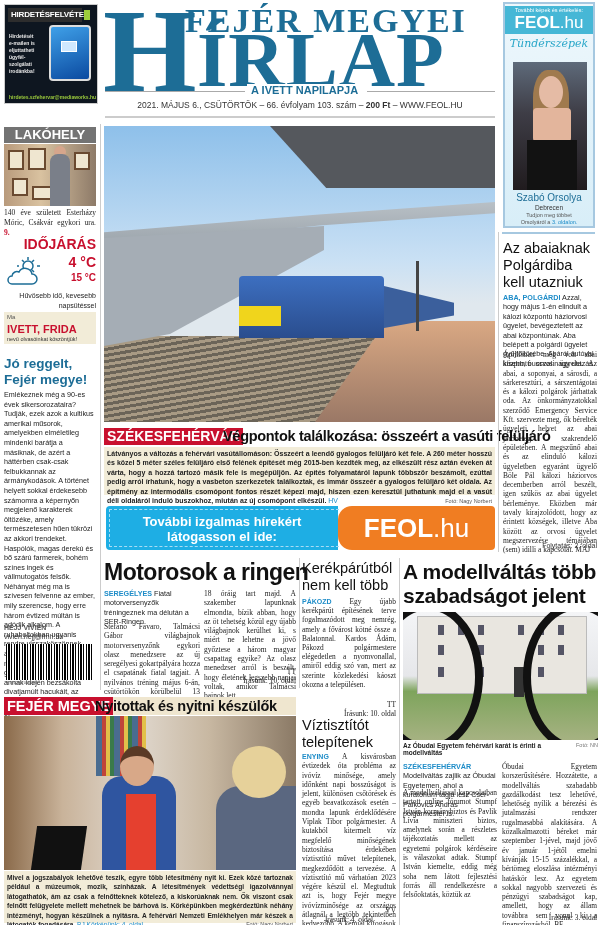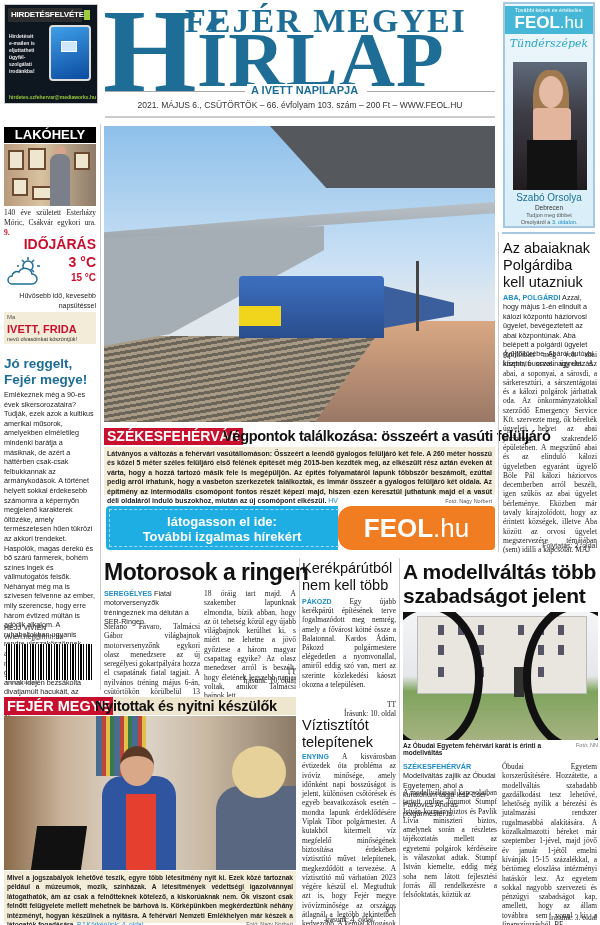--- a/index.html
+++ b/index.html
@@ -14,39 +14,39 @@
 #ad-left .env{position:absolute;left:56px;top:36px;width:16px;height:11px;background:#cfe8ff;border:1px solid #fff}
 #ad-left .email{position:absolute;left:4px;bottom:3px;font-size:5px;color:#9ccc3c;font-weight:bold}
 
 #mast-h{left:104px;top:2px;font-family:"Liberation Serif",serif;font-weight:bold;color:#1d6d96;font-size:118px;line-height:100px;letter-spacing:-2px;transform:scaleX(1.02)}
 #mast-top{left:185px;top:4px;font-family:"Liberation Serif",serif;font-weight:bold;color:#1d6d96;font-size:34px;letter-spacing:2px;line-height:34px}
 #mast-bottom{left:197px;top:28px;font-family:"Liberation Serif",serif;font-weight:bold;color:#1d6d96;font-size:78px;line-height:64px;letter-spacing:1px}
 #sub{left:105px;top:84px;width:390px;height:14px}
 #sub .line{position:absolute;top:7px;height:1px;background:#aaa}
 #sub .t{position:absolute;left:142px;top:0;font-size:11px;font-weight:bold;color:#1d6d96;background:#fff;padding:0 4px}
 #dateline{left:105px;top:100px;width:390px;text-align:center;font-size:8.5px;color:#333}
-#dateline b{font-weight:normal}
+#dateline b{font-weight:bold}
 #hrule{left:105px;top:116px;width:390px;height:2px;background:#ccc}
 
 #ad-right{left:503px;top:2px;width:92px;height:226px;border:2px solid #a6c8e0;background:linear-gradient(#eef7fc,#d8eef8)}
 #ad-right .small{position:absolute;top:2px;width:100%;text-align:center;font-size:5.5px;color:#fff;background:#46b7d6;padding:1px 0}
 #ad-right .feol{position:absolute;top:10px;width:100%;text-align:center;font-size:17px;font-weight:bold;color:#fff;background:#46b7d6;line-height:18px;padding-bottom:2px}
 #ad-right .feol span{font-weight:normal}
 #ad-right .script{position:absolute;top:33px;width:100%;text-align:center;font-family:"DejaVu Serif",serif;font-style:italic;font-size:11px;color:#28a6c8}
 #ad-right .photo{position:absolute;left:8px;top:58px;width:74px;height:128px;background:linear-gradient(#5e6a7a,#3e3d46 40%,#201b1e);overflow:hidden}
 #ad-right .photo .face{position:absolute;left:26px;top:14px;width:24px;height:32px;border-radius:50%;background:#e5bba5}
 #ad-right .photo .hair{position:absolute;left:20px;top:8px;width:36px;height:70px;border-radius:40% 40% 10% 10%;background:#a07a4e}
 #ad-right .photo .dress{position:absolute;left:14px;top:78px;width:50px;height:50px;background:#121212}
 #ad-right .photo .skin{position:absolute;left:20px;top:46px;width:38px;height:34px;background:#e3b59c;border-radius:4px}
 #ad-right .name{position:absolute;top:188px;width:100%;text-align:center;font-size:10px;color:#1d6d96}
 #ad-right .city{position:absolute;top:200px;width:100%;text-align:center;font-size:6.5px;color:#333}
 #ad-right .more{position:absolute;top:208px;width:100%;text-align:center;font-size:5.5px;color:#555;line-height:7px}
 #ad-right .more span{color:#1d8cc8}
 
-#lakohely-label{left:4px;top:127px;width:92px;height:16px;background:#000000;color:#fff;font-weight:bold;font-size:13px;text-align:center;line-height:16px}
+#lakohely-label{left:4px;top:127px;width:92px;height:16px;background:#737373;color:#fff;font-weight:bold;font-size:13px;text-align:center;line-height:16px}
 #lakohely-photo{left:4px;top:144px;width:92px;height:62px;background:linear-gradient(90deg,#b89a7c,#d9c2a0 40%,#8d7a68);overflow:hidden}
 #lakohely-photo .person{position:absolute;left:46px;top:10px;width:20px;height:52px;background:#7a7f89;border-radius:8px 8px 0 0}
 #lakohely-photo .head{position:absolute;left:50px;top:2px;width:12px;height:12px;background:#d6a68c;border-radius:50%}
 #lakohely-photo .frame{position:absolute;background:#efe6d0;border:2px solid #6a4a30}
 #lakohely-cap{left:4px;top:208px;width:92px;font-family:"Liberation Serif",serif;font-size:7.5px;line-height:10px;text-align:justify}
 #lakohely-cap b{color:#c8102e}
 #weather-title{left:4px;top:236px;width:92px;text-align:right;color:#c8102e;font-weight:bold;font-size:14px}
 #weather-icon{left:6px;top:256px;width:36px;height:32px}
 #t-low{left:44px;top:254px;width:52px;text-align:right;color:#c8102e;font-weight:bold;font-size:14px}
 #t-high{left:44px;top:272px;width:52px;text-align:right;color:#c8102e;font-weight:bold;font-size:10px}
@@ -200,21 +200,21 @@
 <div id="lakohely-cap" class="abs"><span>140 éve született Esterházy Móric, Csákvár egykori ura.</span> <b>9.</b></div>
 
 <div id="weather-title" class="abs">IDŐJÁRÁS</div>
 <svg id="weather-icon" class="abs" viewBox="0 0 36 32">
   <g fill="none" stroke="#1d6d96" stroke-width="1.5">
     <circle cx="22" cy="10" r="5"></circle>
     <path d="M22 1v3M22 16v2M13 10h-2M31 10h3M16 4l2 2M28 4l-2 2M28 16l-2-2"></path>
     <path d="M6 28h20a5 5 0 0 0 0-10a7 7 0 0 0-13-2a5 5 0 0 0-7 4a4 4 0 0 0 0 8z" fill="#fff"></path>
   </g>
 </svg>
-<div id="t-low" class="abs">3 °C</div>
+<div id="t-low" class="abs">4 °C</div>
 <div id="t-high" class="abs">15 °C</div>
 <div id="weather-desc" class="abs">Hűvösebb idő, kevesebb napsütéssel</div>
 
 <div id="nameday" class="abs">
   <div class="ma">Ma</div>
   <div class="names">IVETT, FRIDA</div>
   <div class="sub">nevű olvasóinkat köszöntjük!</div>
 </div>
 
 <div id="jo-title" class="abs">Jó reggelt, Fejér megye!</div>
@@ -236,22 +236,22 @@
   <div class="pole"></div>
   <div class="roof"></div>
 </div>
 <div id="cap-label" class="abs">SZÉKESFEHÉRVÁR</div>
 <div id="cap-title" class="abs">Végpontok találkozása: összeért a vasúti felüljáró</div>
 <div id="cap-body" class="abs"><span>Látványos a változás a fehérvári vasútállomáson: Összeért a leendő gyalogos felüljáró két fele. A 260 méter hosszú és közel 5 méter széles felüljáró első felének építését még 2015-ben kezdték meg, az elkészült rész aztán éveken át várta, hogy a hozzá tartozó másik fele is megépüljön. Az építés folyamatáról lapunk többször beszámolt, ezúttal pedig arról írhatunk, hogy a vasbeton szerkezetek találkoztak, és immár összeér a gyalogos felüljáró két oldala. Az építmény az intermodális csomópont fontos részét képezi majd, hiszen ezen keresztül juthatunk majd el a vasút déli oldaláról induló buszokhoz, miután az új csomópont elkészül.</span> <span class="hv">HV</span><span class="photo">Fotó: Nagy Norbert</span></div>
 
 <div id="banner-left" class="abs">
   <div class="dash"></div>
   <div class="t">
+      <div>További izgalmas hírekért</div>
       <div>látogasson el ide:</div>
-      <div>További izgalmas hírekért</div>
     </div>
 </div>
 <div id="banner-right" class="abs">
   <div class="t"><b>FEOL</b><span>.hu</span></div>
 </div>
 
 <div id="col-rule2" class="abs"></div>
 <div id="abai-rule" class="abs"></div>
 <div id="abai-title" class="abs">Az abaiaknak Polgárdiba kell utazniuk</div>
 <div id="abai-lead" class="abs"><b>ABA, POLGÁRDI</b> <span>Azzal, hogy május 1-én elindult a kálozi központú háziorvosi ügyelet, bevégeztetett az abai központúnak. Aba belépett a polgárdi ügyelet gyűjtőkörébe. Abáról autóval kisebb, busszal nagy utazás.</span></div>

